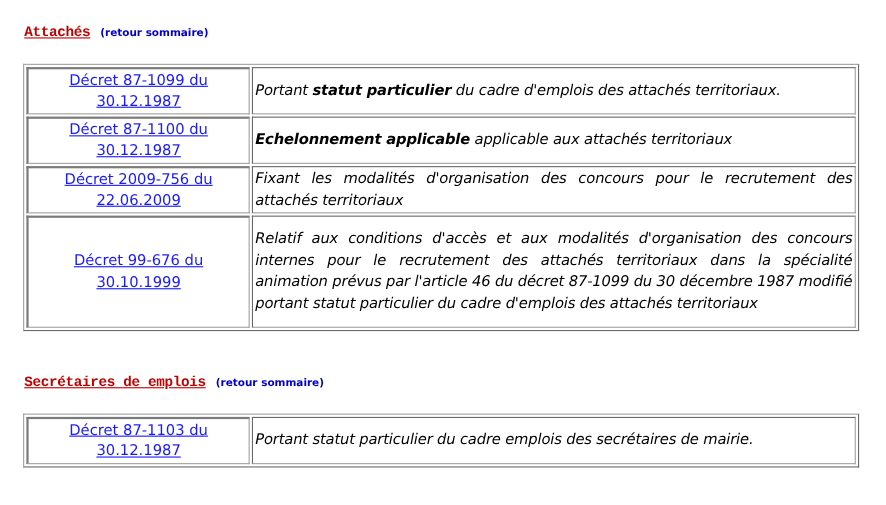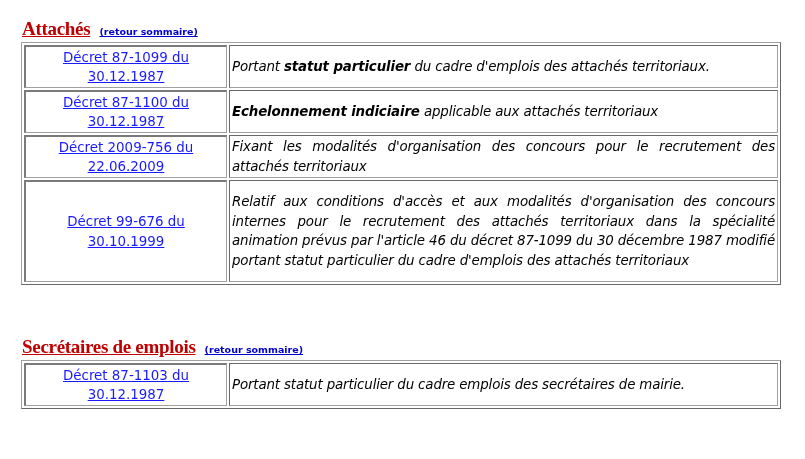--- a/index.html
+++ b/index.html
@@ -19,46 +19,46 @@
       position: absolute;
       left: 22px;
       width: 760px;
     }
     .heading-line {
       height: 24px;
       white-space: nowrap;
       position: relative;
     }
     .heading-title {
-      font-family: Liberation Serif, serif;
+      font-family: Liberation Mono, monospace;
       font-weight: bold;
-      font-size: 19px;
+      font-size: 13px;
       color: #c00000;
       text-decoration: underline;
       text-decoration-color: #c00000;
       letter-spacing: -0.3px;
     }
     .retour-link {
       font-family: "DejaVu Sans", "Liberation Sans", sans-serif;
       font-weight: bold;
       font-size: 9.5px;
       color: #0000cc;
-      text-decoration: underline;
       margin-left: 4px;
       cursor: pointer;
     }
     table.decrees {
       border-collapse: separate;
       border-spacing: 2px;
       border: 1px solid #a0a0a0;
       border-right-color: #696969;
       border-bottom-color: #696969;
       width: 760px;
       margin-left: -1px;
       table-layout: fixed;
+      margin-top: 16px;
     }
     table.decrees td {
       border: 1px solid #696969;
       border-right-color: #a0a0a0;
       border-bottom-color: #a0a0a0;
       padding: 0 2px;
       font-size: 13.4px;
       line-height: 19.5px;
       vertical-align: middle;
     }
@@ -93,21 +93,21 @@
         <tr style="height: 43px;">
       <td class="ref">
         <a class="ref-link"><span>Décret 87-1099 du</span><br><span>30.12.1987</span></a>
       </td>
       <td class="desc"><span>Portant </span><span class="bold">statut particulier</span><span> du cadre d'emplois des attachés territoriaux.</span></td>
     </tr>
     <tr style="height: 43px;">
       <td class="ref">
         <a class="ref-link"><span>Décret 87-1100 du</span><br><span>30.12.1987</span></a>
       </td>
-      <td class="desc"><span></span><span class="bold">Echelonnement indiciaire</span><span> applicable aux attachés territoriaux</span></td>
+      <td class="desc"><span></span><span class="bold">Echelonnement applicable</span><span> applicable aux attachés territoriaux</span></td>
     </tr>
     <tr style="height: 43px;">
       <td class="ref">
         <a class="ref-link"><span>Décret 2009-756 du</span><br><span>22.06.2009</span></a>
       </td>
       <td class="desc"><span>Fixant les modalités d'organisation des concours pour le recrutement des attachés territoriaux</span><span class="bold"></span><span></span></td>
     </tr>
     <tr style="height: 102px;">
       <td class="ref">
         <a class="ref-link"><span>Décret 99-676 du</span><br><span>30.10.1999</span></a>

